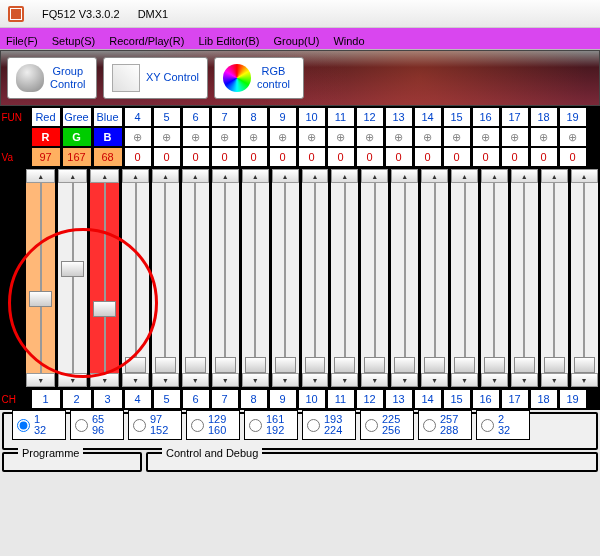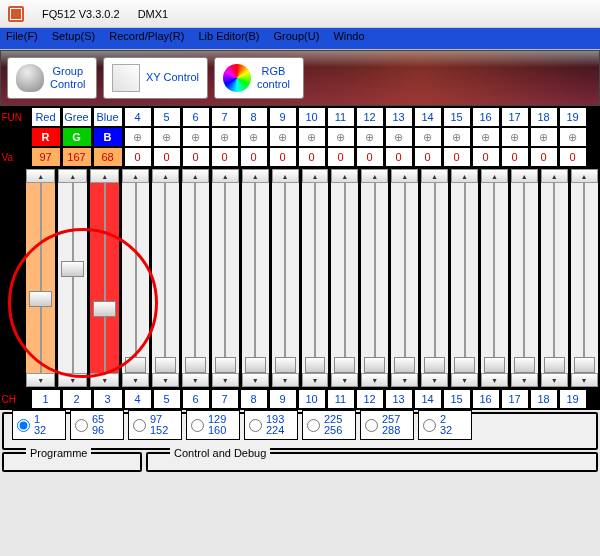--- a/index.html
+++ b/index.html
@@ -1,21 +1,21 @@
 <!DOCTYPE html>
 <html><head>
 <meta charset="utf-8">
 <style>
 *{box-sizing:border-box;margin:0;padding:0;font-family:Tahoma,Arial,sans-serif;font-size:11px}
 body{background:#e8e8e8;width:600px;height:556px;overflow:hidden}
 .titlebar{background:linear-gradient(#fdfdfd,#e8e8e8);height:28px;padding:4px 8px;display:flex;align-items:center;gap:18px;border-bottom:1px solid #ccc}
 .titlebar .ico{width:16px;height:16px;background:#d4572a;border-radius:2px;display:inline-block;position:relative}
 .titlebar .ico:before{content:"";position:absolute;top:2px;left:2px;right:2px;bottom:2px;border:1px solid #fff}
 .titlebar span{color:#000}
-.menubar{background:#1d4ed8;height:22px;padding:2px 6px;display:flex;gap:14px;align-items:flex-start;border-bottom:1px solid #bbb}
+.menubar{background:#d946ef;height:22px;padding:2px 6px;display:flex;gap:14px;align-items:flex-end;border-bottom:1px solid #bbb}
 .menubar span{color:#000;cursor:default}
 .toolbar{background:linear-gradient(#888,#4a1820 30%,#7a2838);height:56px;padding:6px;display:flex;gap:6px;border:1px solid #444;position:relative;overflow:hidden}
 .toolbar:before{content:"";position:absolute;inset:0;background:radial-gradient(circle at 70% 50%,rgba(255,100,50,.3),transparent 40%),radial-gradient(circle at 40% 60%,rgba(200,50,50,.2),transparent 30%)}
 .tbtn{position:relative;background:#fff;border:1px solid #888;border-radius:3px;padding:4px 8px;display:flex;align-items:center;gap:6px;min-width:90px}
 .tbtn .ic{width:28px;height:28px}
 .ic-head{background:radial-gradient(circle at 40% 30%,#eee,#888);border-radius:50% 50% 40% 40%}
 .ic-xy{background:linear-gradient(45deg,#e0e0e0,#fff);border:1px solid #aaa}
 .ic-rgb{border-radius:50%;background:conic-gradient(red,yellow,lime,cyan,blue,magenta,red)}
 .tbtn span{color:#04c;text-align:center;line-height:1.2}
 .grid{background:#000;padding:1px}
@@ -35,21 +35,21 @@
 .thumb{position:absolute;left:3px;right:3px;height:16px;background:linear-gradient(#fff,#ccc);border:1px solid #888}
 .vline{position:absolute;left:50%;top:0;bottom:0;width:2px;background:#999;transform:translateX(-50%)}
 .circle{position:absolute;border:3px solid #e00;border-radius:50%;width:150px;height:150px;left:8px;top:228px;pointer-events:none;z-index:10}
 .qs{background:#f0f0f0;border:2px solid #000;border-radius:2px;margin:2px;padding:2px}
 .qs-title{font-size:11px;padding:0 4px;background:#f0f0f0;position:relative;top:-9px;left:6px;display:inline-block}
 .qs-body{display:flex;gap:4px;padding:2px 6px 6px;margin-top:-8px}
 .rad{display:flex;align-items:center;gap:4px;border:1px solid #000;padding:3px 4px;background:#fff;min-width:54px}
 .rad input{margin:0}
 .rad .nums{display:flex;flex-direction:column;line-height:1;color:#04c}
 .panels{display:flex;gap:4px;margin:2px}
-.panel{border:2px solid #000;border-radius:2px;padding:2px 20px;background:#f0f0f0}
+.panel{border:2px solid #000;border-radius:2px;padding:2px 12px;background:#f0f0f0}
 .panel .pt{font-size:11px;background:#f0f0f0;position:relative;top:-9px;left:2px;display:inline-block;padding:0 4px}
 .p1{width:140px}.p2{flex:1}
 </style>
 </head>
 <body>
 
 <div class="titlebar">
   <span class="ico"></span>
   <span>FQ512 V3.3.0.2</span>
   <span>DMX1</span>
@@ -272,20 +272,27 @@
       <label class="rad">
         <input type="radio" name="qs" style="">
         <div class="nums">
           <span>129</span>
           <span>160</span>
         </div>
       </label>
       <label class="rad">
         <input type="radio" name="qs" style="">
         <div class="nums">
+          <span>161</span>
+          <span>192</span>
+        </div>
+      </label>
+      <label class="rad">
+        <input type="radio" name="qs" style="">
+        <div class="nums">
           <span>193</span>
           <span>224</span>
         </div>
       </label>
       <label class="rad">
         <input type="radio" name="qs" style="">
         <div class="nums">
           <span>225</span>
           <span>256</span>
         </div>

